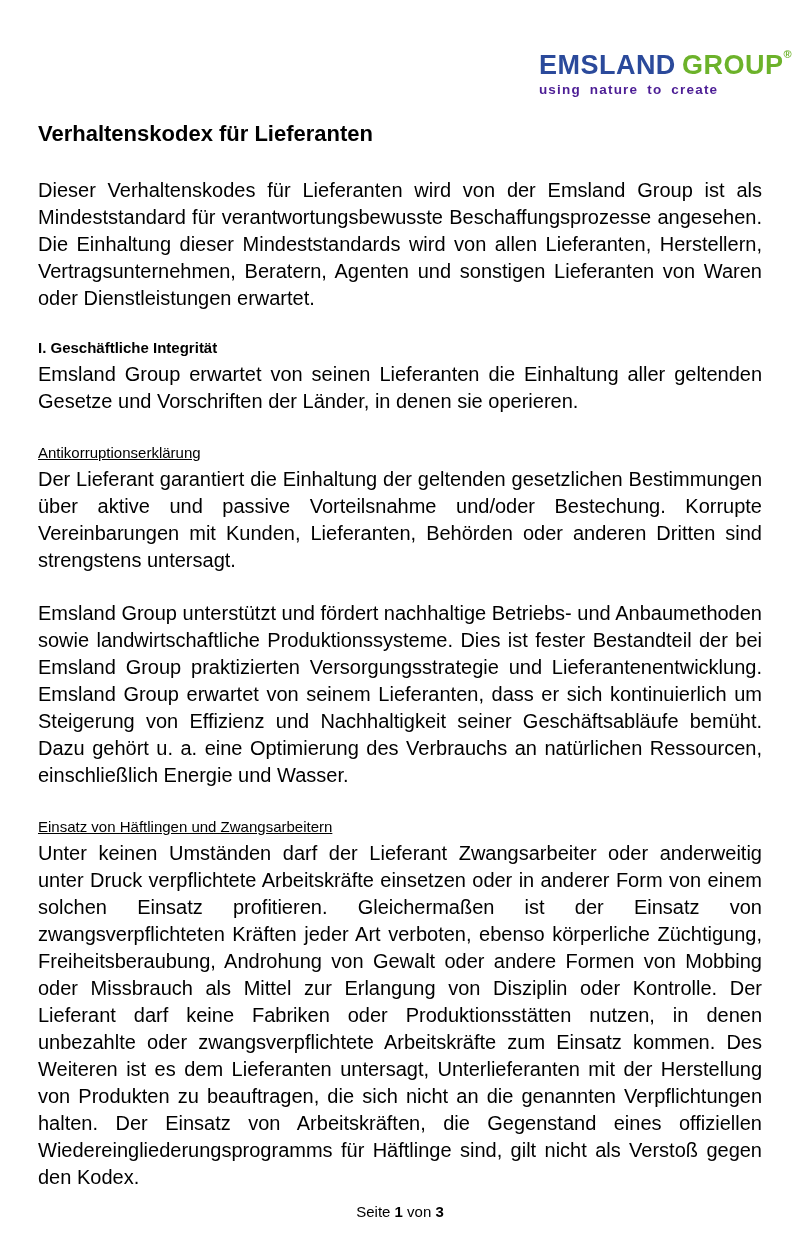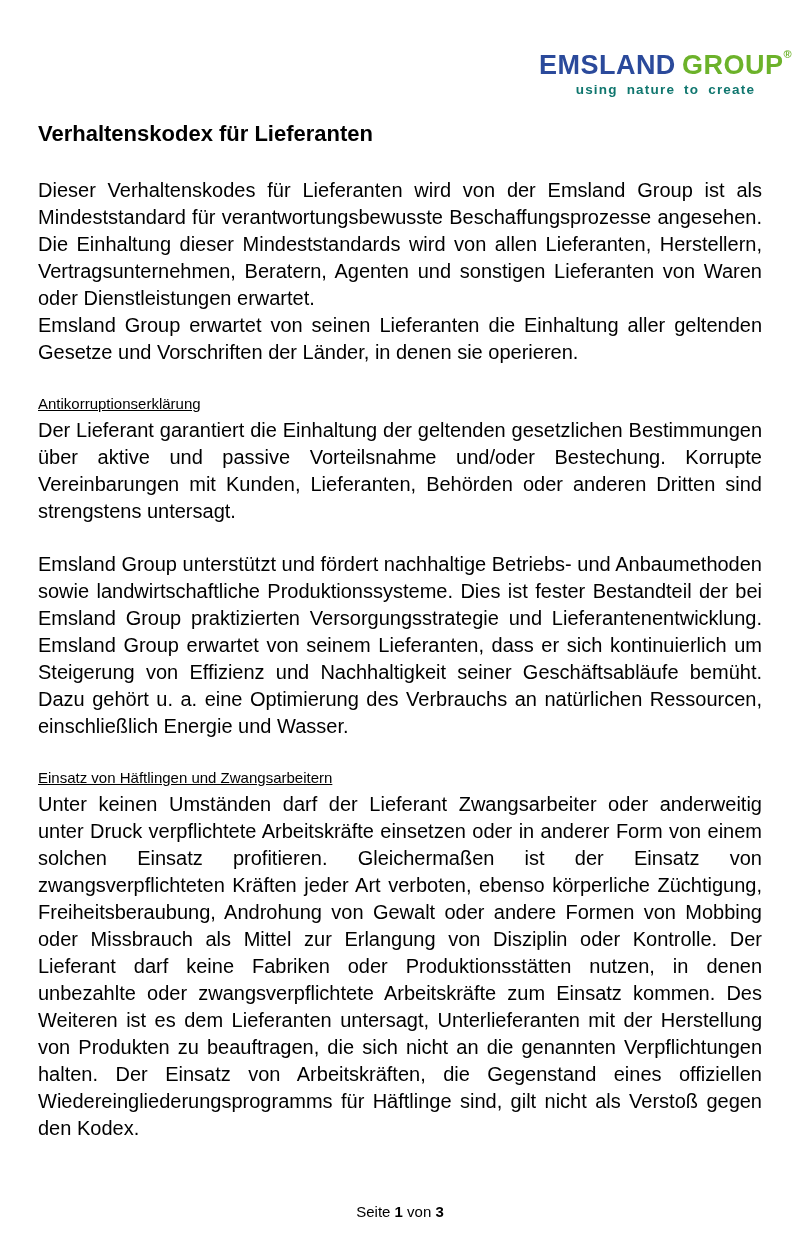--- a/index.html
+++ b/index.html
@@ -96,29 +96,30 @@
 </head>
 <body>
 
 <div class="page">
 
   <header>
     <div class="logo">
       <div class="logo-main">
         <span class="logo-emsland" style="color: rgb(43, 74, 155);">EMSLAND</span><span class="logo-group" style="color: rgb(108, 178, 42);">GROUP</span><span class="logo-reg" style="color: rgb(108, 178, 42);">®</span>
       </div>
-      <div class="logo-tagline" style="color: #0f766e; text-align: center;">using nature to create</div>
+      <div class="logo-tagline" style="color: #4c1d95;">using nature to create</div>
     </div>
   </header>
 
   <main class="content">
     <h1 class="title">Verhaltenskodex für Lieferanten</h1>
 
     <p class="para intro">Dieser Verhaltenskodes für Lieferanten wird von der Emsland Group ist als Mindeststandard für verantwortungsbewusste Beschaffungsprozesse angesehen. Die Einhaltung dieser Mindeststandards wird von allen Lieferanten, Herstellern, Vertragsunternehmen, Beratern, Agenten und sonstigen Lieferanten von Waren oder Dienstleistungen erwartet.</p>
 
+    <h2 class="section-heading">I. Geschäftliche Integrität</h2>
     <p class="para">Emsland Group erwartet von seinen Lieferanten die Einhaltung aller geltenden Gesetze und Vorschriften der Länder, in denen sie operieren.</p>
     <h3 class="subheading">Antikorruptionserklärung</h3>
     <p class="para">Der Lieferant garantiert die Einhaltung der geltenden gesetzlichen Bestimmungen über aktive und passive Vorteilsnahme und/oder Bestechung. Korrupte Vereinbarungen mit Kunden, Lieferanten, Behörden oder anderen Dritten sind strengstens untersagt.</p>
 
     <p class="para spaced">Emsland Group unterstützt und fördert nachhaltige Betriebs- und Anbaumethoden sowie landwirtschaftliche Produktionssysteme. Dies ist fester Bestandteil der bei Emsland Group praktizierten Versorgungsstrategie und Lieferantenentwicklung. Emsland Group erwartet von seinem Lieferanten, dass er sich kontinuierlich um Steigerung von Effizienz und Nachhaltigkeit seiner Geschäftsabläufe bemüht. Dazu gehört u. a. eine Optimierung des Verbrauchs an natürlichen Ressourcen, einschließlich Energie und Wasser.</p>
 
     <h3 class="subheading">Einsatz von Häftlingen und Zwangsarbeitern</h3>
     <p class="para">Unter keinen Umständen darf der Lieferant Zwangsarbeiter oder anderweitig unter Druck verpflichtete Arbeitskräfte einsetzen oder in anderer Form von einem solchen Einsatz profitieren. Gleichermaßen ist der Einsatz von zwangsverpflichteten Kräften jeder Art verboten, ebenso körperliche Züchtigung, Freiheitsberaubung, Androhung von Gewalt oder andere Formen von Mobbing oder Missbrauch als Mittel zur Erlangung von Disziplin oder Kontrolle. Der Lieferant darf keine Fabriken oder Produktionsstätten nutzen, in denen unbezahlte oder zwangsverpflichtete Arbeitskräfte zum Einsatz kommen. Des Weiteren ist es dem Lieferanten untersagt, Unterlieferanten mit der Herstellung von Produkten zu beauftragen, die sich nicht an die genannten Verpflichtungen halten. Der Einsatz von Arbeitskräften, die Gegenstand eines offiziellen Wiedereingliederungsprogramms für Häftlinge sind, gilt nicht als Verstoß gegen den Kodex.</p>
   </main>
 

